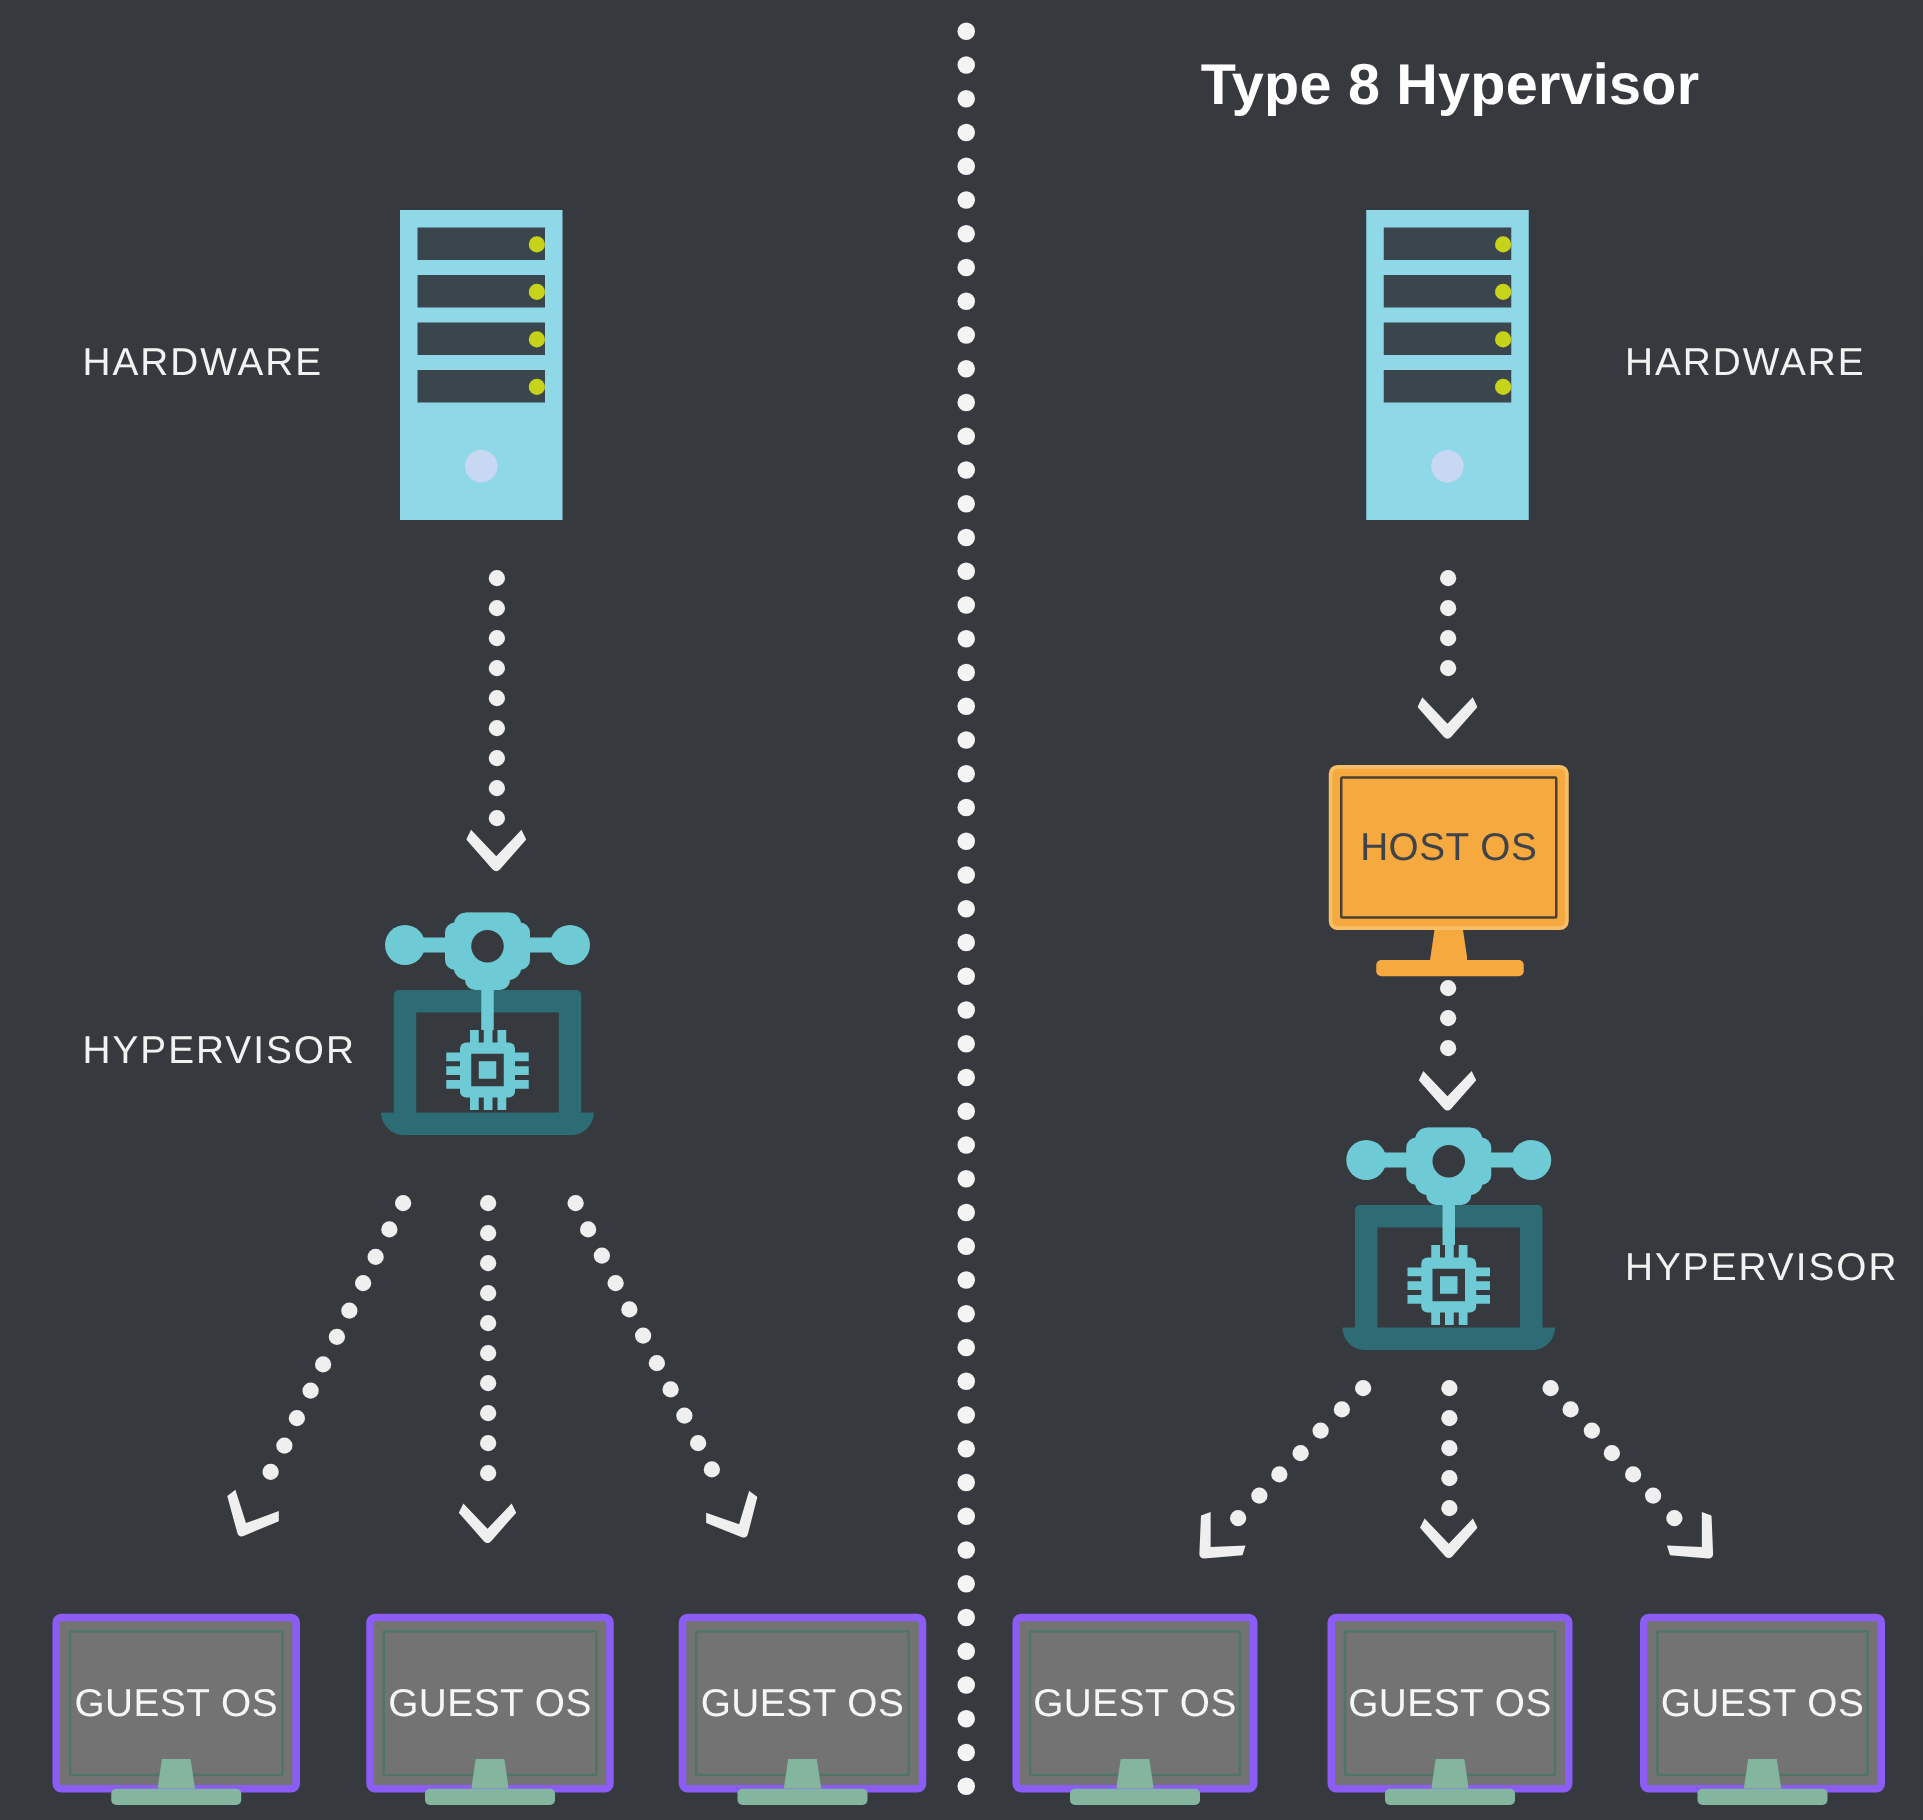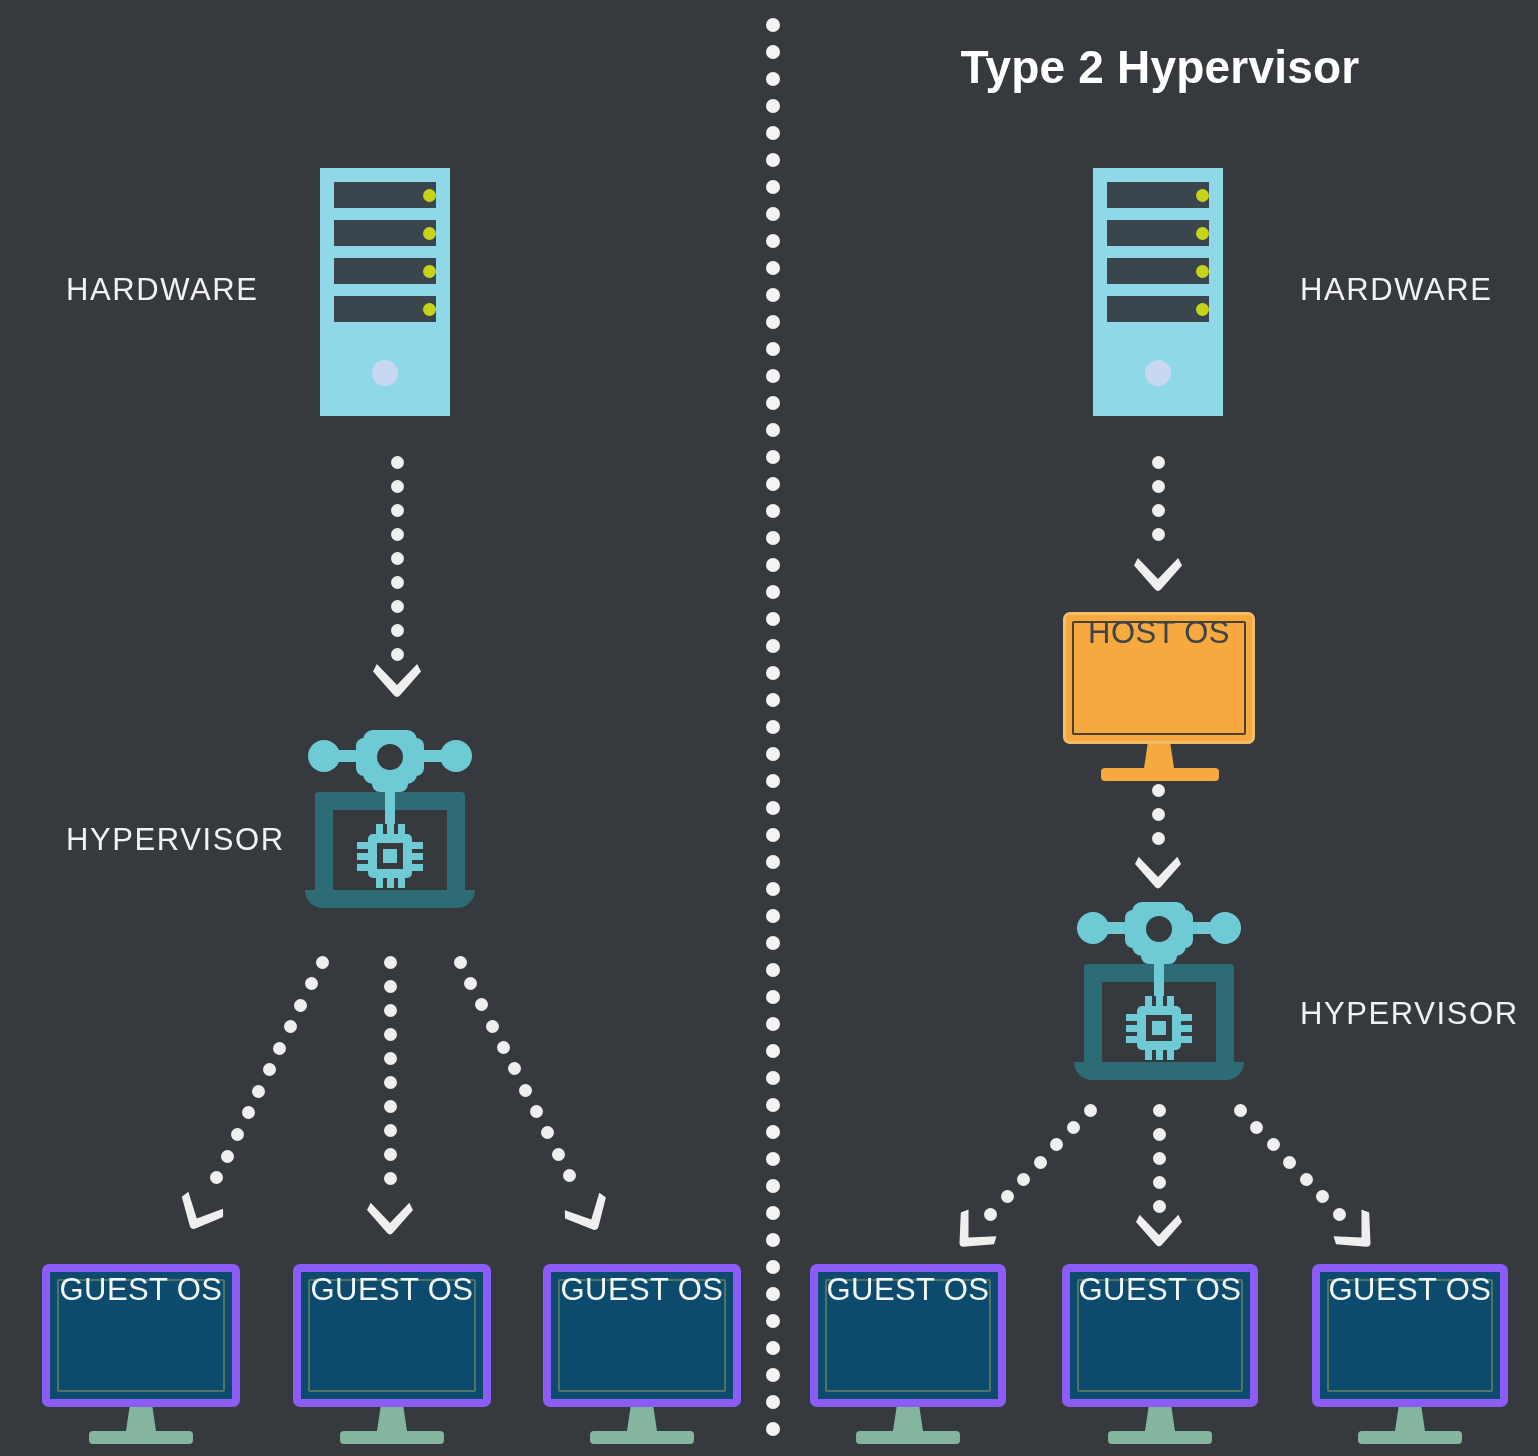--- a/index.html
+++ b/index.html
@@ -67,50 +67,50 @@
 
   
   .hyp{width:186px;height:178px;}
 
   
   .monitor{position:absolute;}
   .mon-screen{
     position:absolute;left:0;top:0;
     box-sizing:border-box;
     border-radius:7px;
-    display:flex;justify-content:center;
+    display:flex;align-items:center;justify-content:center;
   }
   .mon-inner{
     position:absolute;box-sizing:border-box;
     border-radius:2px;
   }
   .mon-text{
     position:relative;z-index:3;
     font-size:31px;letter-spacing:0.4px;white-space:nowrap;
   }
   .mon-neck{position:absolute;}
   .mon-base{position:absolute;border-radius:4px;}
 
-  .guest .mon-screen{background:#0c4a6e;border:8px solid #8b5cf6;}
+  .guest .mon-screen{background:#737373;border:6px solid #8b5cf6;margin-top:27px;}
   .guest .mon-inner{border:2px solid #4f7565;}
   .guest .mon-text{color:#f4f7f5;}
   .guest .mon-neck,.guest .mon-base{background:#84b69f;}
 
   .host .mon-screen{background:#f5a93f;border:3px solid #f7bd67;}
   .host .mon-inner{border:2px solid #4a4132;}
   .host .mon-text{color:#3e4349;}
   .host .mon-neck,.host .mon-base{background:#f5a93f;}
 </style>
 </head>
 <body>
 
 <div class="stage">
 
 
-  <div class="abs title" style="left:910px;top:40px;width:500px;">Type 2 Hypervisor</div>
+  <div class="abs title" style="left:910px;top:40px;width:500px;">Type 8 Hypervisor</div>
 
   <div class="abs divider" id="divider">
       <i style="top: 0px;"></i>
       <i style="top: 27px;"></i>
       <i style="top: 54px;"></i>
       <i style="top: 81px;"></i>
       <i style="top: 108px;"></i>
       <i style="top: 135px;"></i>
       <i style="top: 162px;"></i>
       <i style="top: 189px;"></i>

